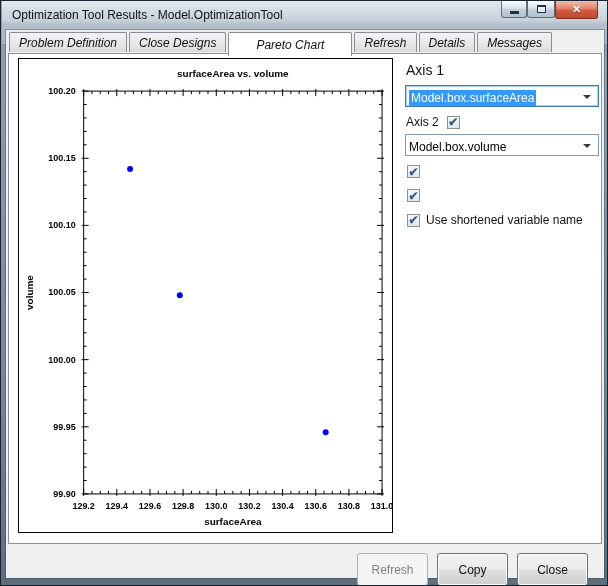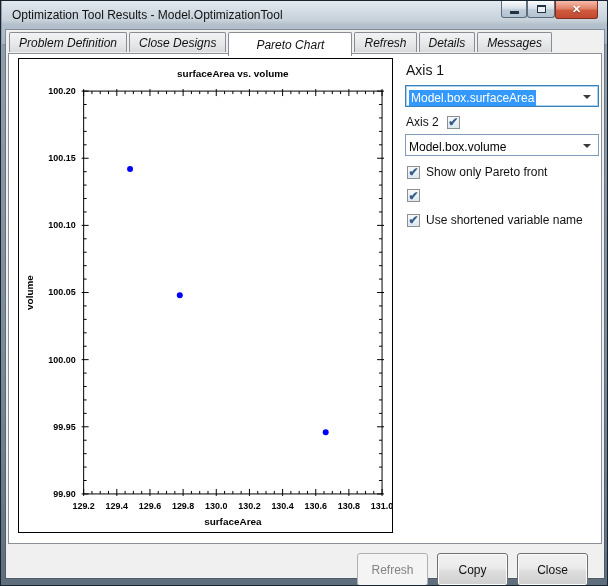--- a/index.html
+++ b/index.html
@@ -303,21 +303,20 @@
       <span class="cb">✔</span>
     </div>
 
     <div class="combo" style="left:396px; top:80px;">
       <span class="combo-text">Model.box.volume</span>
       <span class="combo-arrow"></span>
     </div>
 
     <label class="cbrow" style="left:398px; top:111px;">
       <span class="cb">✔</span>
-      <span class="cblabel">Show only Pareto front</span>
     </label>
 
     <label class="cbrow" style="left:398px; top:135px;">
       <span class="cb">✔</span>
     </label>
 
     <label class="cbrow" style="left:398px; top:159px;">
       <span class="cb">✔</span>
       <span class="cblabel">Use shortened variable name</span>
     </label>

